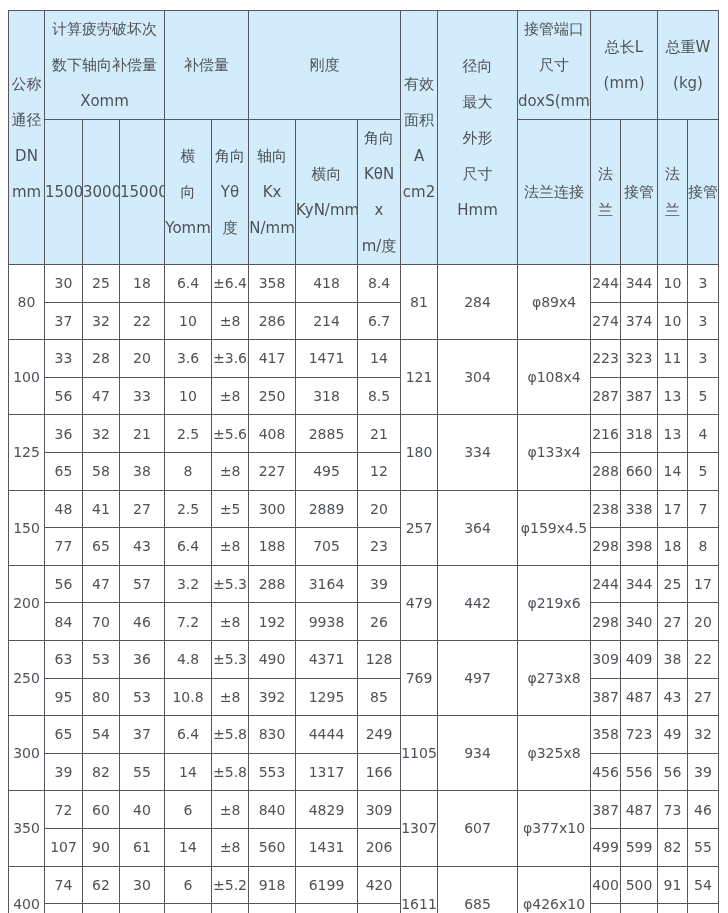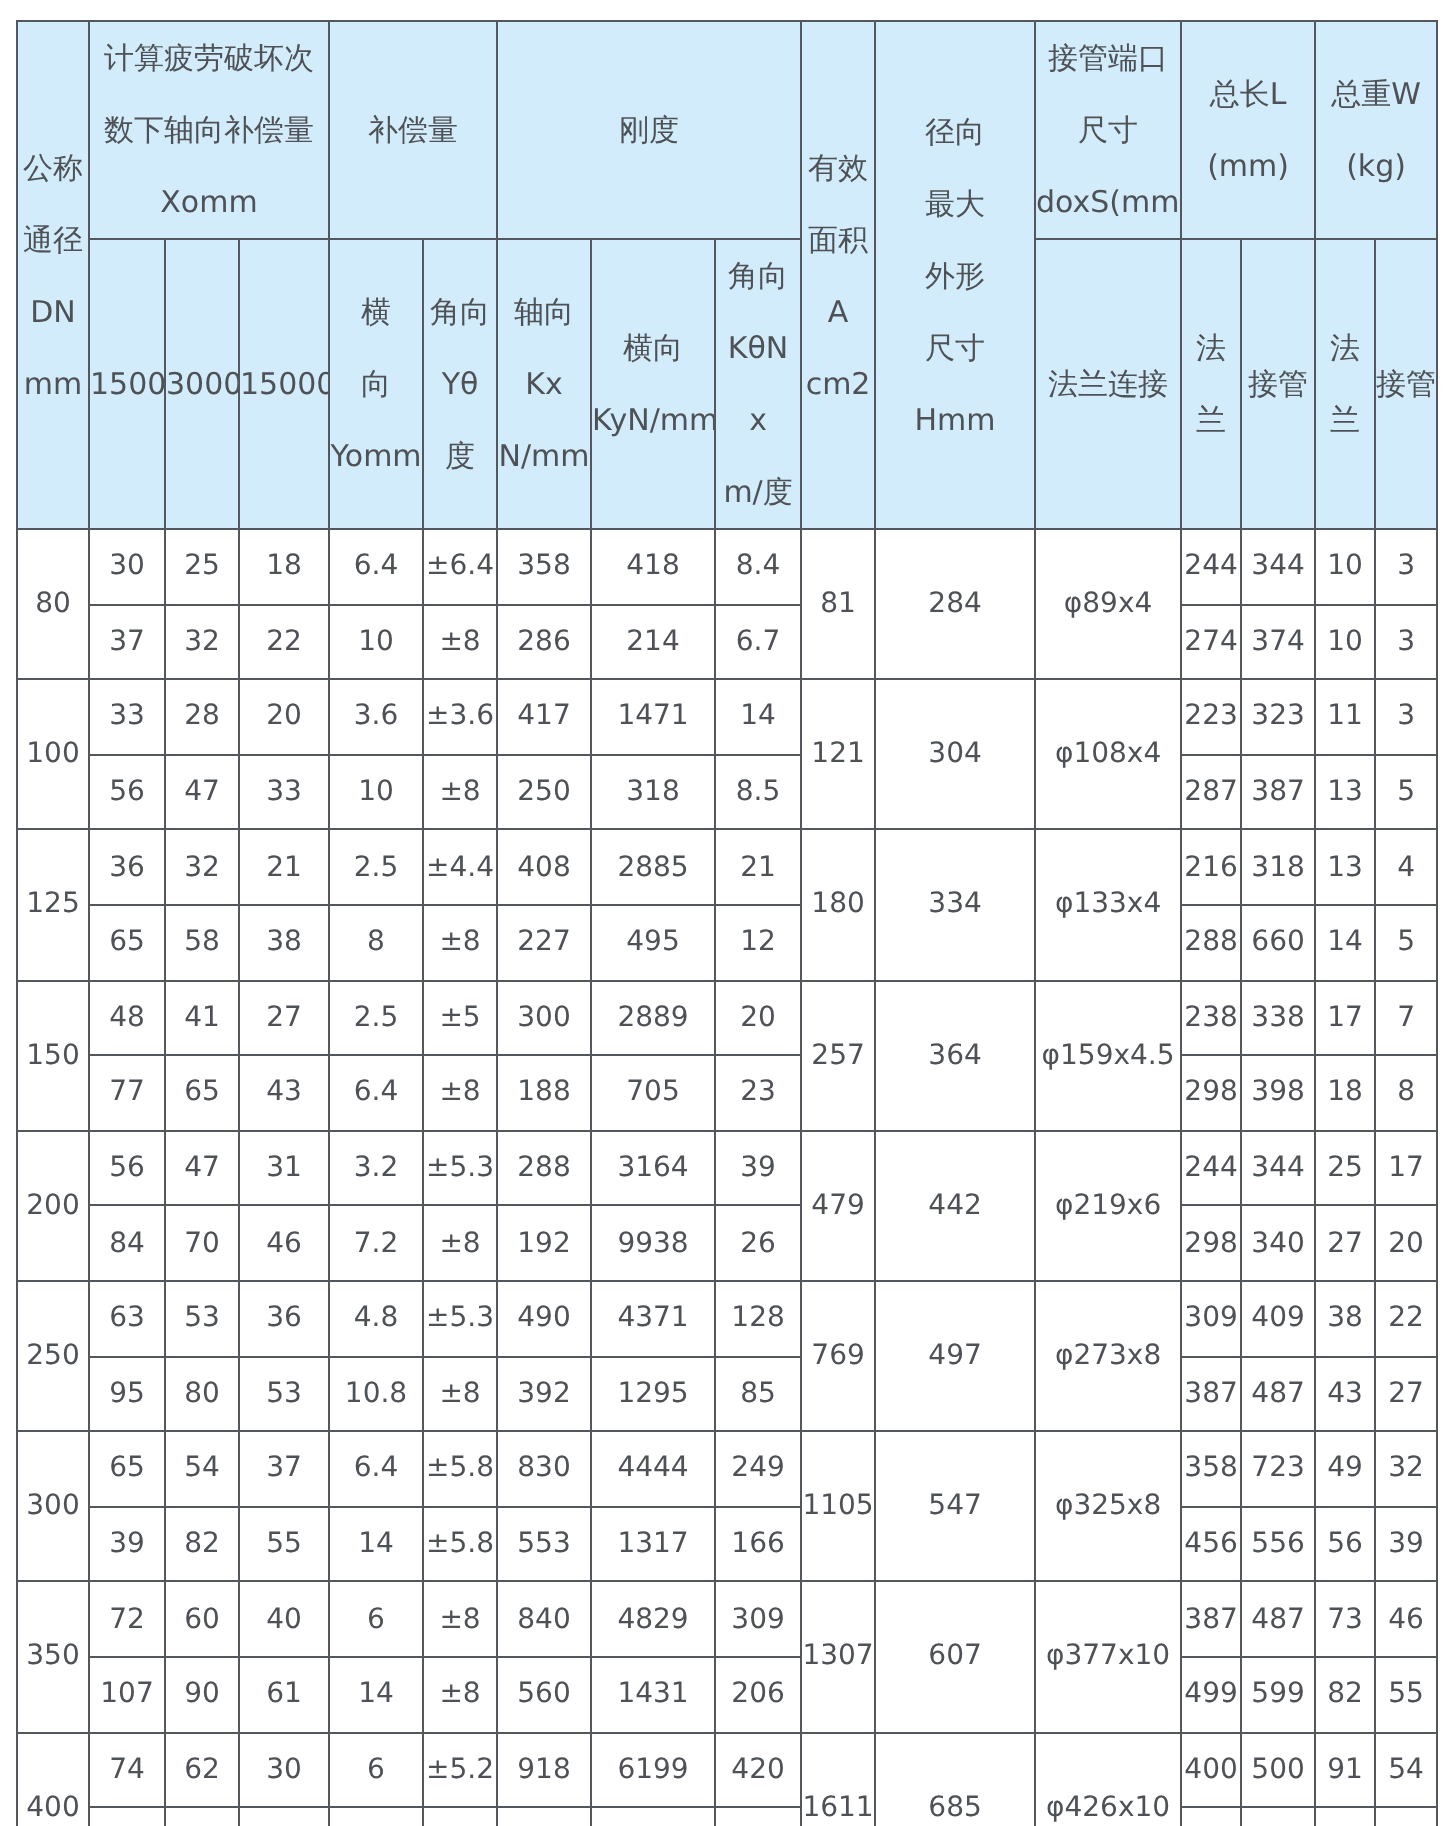--- a/index.html
+++ b/index.html
@@ -158,21 +158,21 @@
           <td>387</td>
           <td>13</td>
           <td>5</td>
         </tr>
         <tr class="sub">
           <td rowspan="2">125</td>
           <td>36</td>
           <td>32</td>
           <td>21</td>
           <td>2.5</td>
-          <td>±4.4</td>
+          <td>±5.6</td>
           <td>408</td>
           <td>2885</td>
           <td>21</td>
           <td rowspan="2">180</td>
           <td rowspan="2">334</td>
           <td rowspan="2">φ133x4</td>
           <td>216</td>
           <td>318</td>
           <td>13</td>
           <td>4</td>
@@ -220,21 +220,21 @@
           <td>23</td>
           <td>298</td>
           <td>398</td>
           <td>18</td>
           <td>8</td>
         </tr>
         <tr class="sub">
           <td rowspan="2">200</td>
           <td>56</td>
           <td>47</td>
-          <td>31</td>
+          <td>57</td>
           <td>3.2</td>
           <td>±5.3</td>
           <td>288</td>
           <td>3164</td>
           <td>39</td>
           <td rowspan="2">479</td>
           <td rowspan="2">442</td>
           <td rowspan="2">φ219x6</td>
           <td>244</td>
           <td>344</td>
@@ -291,21 +291,21 @@
           <td rowspan="2">300</td>
           <td>65</td>
           <td>54</td>
           <td>37</td>
           <td>6.4</td>
           <td>±5.8</td>
           <td>830</td>
           <td>4444</td>
           <td>249</td>
           <td rowspan="2">1105</td>
-          <td rowspan="2">547</td>
+          <td rowspan="2">934</td>
           <td rowspan="2">φ325x8</td>
           <td>358</td>
           <td>723</td>
           <td>49</td>
           <td>32</td>
         </tr>
         <tr class="sub">
           <td>39</td>
           <td>82</td>
           <td>55</td>

